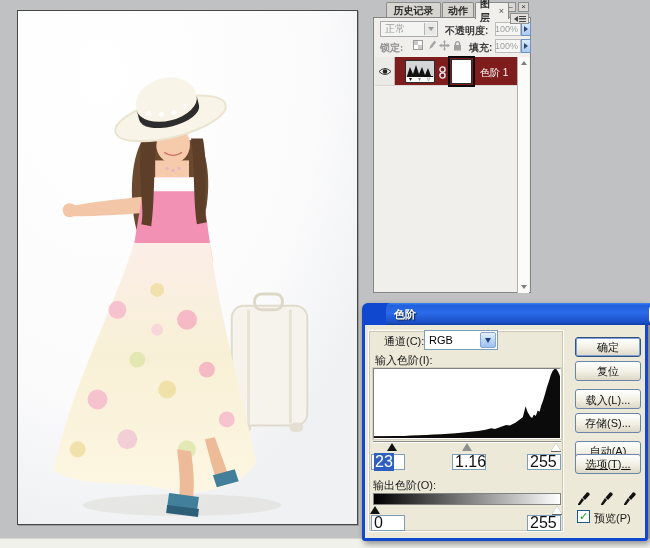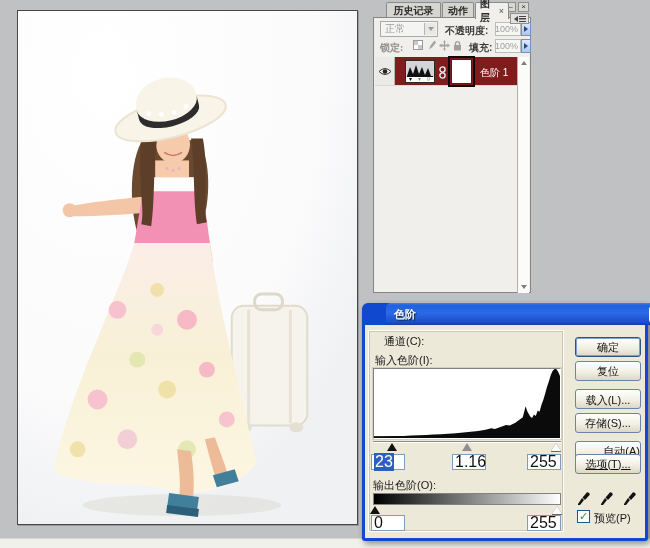--- a/index.html
+++ b/index.html
@@ -269,20 +269,24 @@
       <span class="dlg-title-text">色阶</span>
       <div class="dlg-close">
           <span>✕</span>
         </div>
     </div>
     <div class="dlg-body"></div>
 
     <div class="groupbox" style="left:6px; top:27px; width:196px; height:202px;"></div>
 
     <span class="dlabel" style="left:22px; top:31px;">通道(C):</span>
+    <div class="xp-combo" style="left:62px; top:27px; width:74px;">
+      <span>RGB</span>
+      <span class="btn"></span>
+    </div>
 
     <span class="dlabel" style="left:13px; top:50px;">输入色阶(I):</span>
 
     <div class="histo-box" style="left:11px; top:65px; width:188px; height:71px;">
       <svg width="100%" height="100%" viewBox="0 0 100 100" preserveAspectRatio="none">
         <polygon id="histo-poly" fill="#0b0b0b" points="0,98 4,98 8,97.5 12,97 16,97 20,96.5 24,96 28,95.5 32,95 36,94.5 40,94 44,93 48,92 52,91 56,90 60,88 63,86 65,87 68,84 71,81 73,82 76,78 78,74 80,70 81.5,54 82.5,62 84,69 85,71 86,66 87,68 88,60 89,62 90,52 91,45 92,36 93,26 94,18 95,9 96,3 97,0 98,0 99,4 100,10 100,100 0,100"></polygon>
         <rect x="0" y="97.5" width="100" height="2.5" fill="#0b0b0b"></rect>
       </svg>
     </div>
 
@@ -318,21 +322,21 @@
       </div>
     <div class="xpbtn" style="left:213px; top:58px;">
         <span>复位</span>
       </div>
     <div class="xpbtn" style="left:213px; top:86px;align-items:flex-end;">
         <span>载入(L)...</span>
       </div>
     <div class="xpbtn" style="left:213px; top:110px;">
         <span>存储(S)...</span>
       </div>
-    <div class="xpbtn" style="left:213px; top:138px;justify-content:flex-end;">
+    <div class="xpbtn" style="left:213px; top:138px;">
         <span>自动(A)</span>
       </div>
     <div class="xpbtn" style="left:213px; top:151px;text-decoration:underline;">
         <span>选项(T)...</span>
       </div>
 
     <div class="dropper" style="left:212px; top:186px;">
       <svg width="15" height="15">
           <path d="M2 13 L6 7 L8 9 L4 14 L2 14 Z" fill="#111"></path>
           <path d="M6.5 6.5 L10 2.5 a1.9 1.9 0 1 1 2.6 2.6 L9 9 Z" fill="#111"></path>

